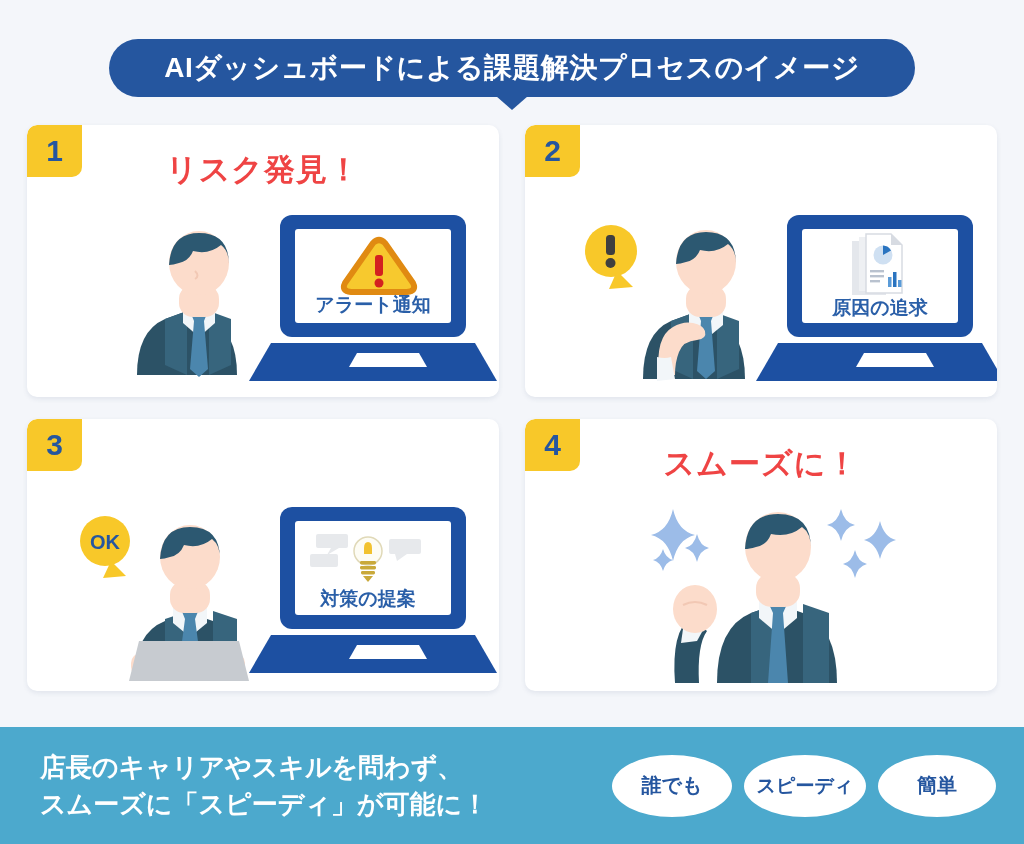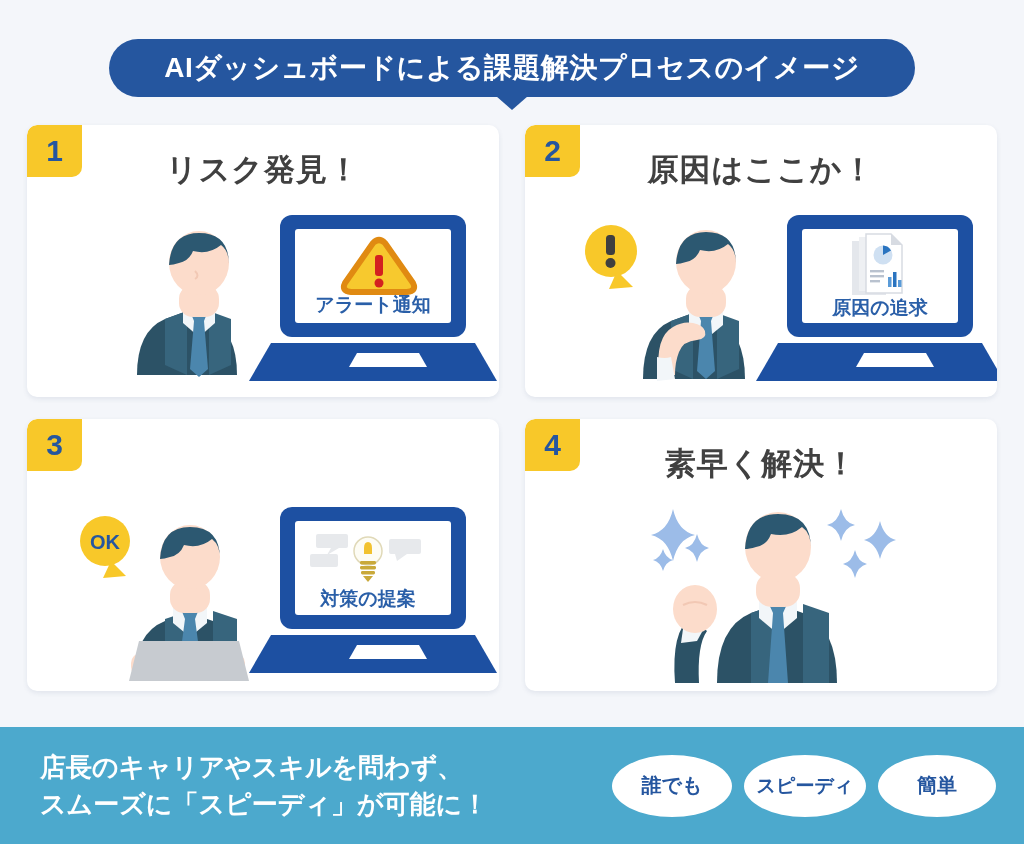--- a/index.html
+++ b/index.html
@@ -68,21 +68,21 @@
     border-bottom-right-radius: 10px;
     display: flex; align-items: center; justify-content: center;
     color: #25569f;
     font-size: 30px; font-weight: bold;
     line-height: 1;
   }
   .card-title {
     position: absolute;
     left: 0; right: 0; top: 24px;
     text-align: center;
-    color: #404040;
+    color: #ef4444;
     font-size: 31px;
     font-weight: bold;
     letter-spacing: 1px;
   }
   .card-art {
     position: absolute;
     left: 0; right: 0; top: 82px; bottom: 8px;
   }
 
   
@@ -167,21 +167,20 @@
             <circle cx="352" cy="76" r="4.5" fill="#d32020"></circle>
           </g>
           <text x="346" y="104" text-anchor="middle" font-family="Liberation Sans, sans-serif" font-size="19" font-weight="bold" fill="#2a5fa8">アラート通知</text>
         </g>
       </svg>
     </div>
   </div>
 
   <div class="card">
     <div class="badge">2</div>
-    <div class="card-title">原因はここか！</div>
     <div class="card-art">
       <svg viewBox="0 0 472 182" width="472" height="182">
 
         <g>
           <circle cx="86" cy="44" r="26" fill="#f8c829"></circle>
           <path d="M92 64 l16 16 -24 2 z" fill="#f8c829"></path>
           <rect x="81" y="28" width="9" height="20" rx="3.5" fill="#3f3f3f"></rect>
           <circle cx="85.5" cy="56" r="5" fill="#3f3f3f"></circle>
         </g>
 
@@ -272,21 +271,21 @@
             <path d="M336 75 h10 l-5 6 z" fill="#c9a93a"></path>
           </g>
           <text x="341" y="104" text-anchor="middle" font-family="Liberation Sans, sans-serif" font-size="19" font-weight="bold" fill="#2a5fa8">対策の提案</text>
         </g>
       </svg>
     </div>
   </div>
 
   <div class="card">
     <div class="badge">4</div>
-    <div class="card-title">素早く解決！</div>
+    <div class="card-title">スムーズに！</div>
     <div class="card-art">
       <svg viewBox="0 0 472 182" width="472" height="182">
 
         <g fill="#9cbce8">
           <path d="M148 8 q5 22 22 26 q-17 4-22 26 q-5-22-22-26 q17-4 22-26 z"></path>
           <path d="M172 33 q3 12 12 14 q-9 2-12 14 q-3-12-12-14 q9-2 12-14 z"></path>
           <path d="M138 48 q2.6 9 10 11 q-7.4 2-10 11 q-2.6-9-10-11 q7.4-2 10-11 z"></path>
           <path d="M316 8 q3.5 14 14 16 q-10.5 2-14 16 q-3.5-14-14-16 q10.5-2 14-16 z"></path>
           <path d="M355 20 q4 16 16 19 q-12 3-16 19 q-4-16-16-19 q12-3 16-19 z"></path>
           <path d="M330 49 q3 12 12 14 q-9 2-12 14 q-3-12-12-14 q9-2 12-14 z"></path>

